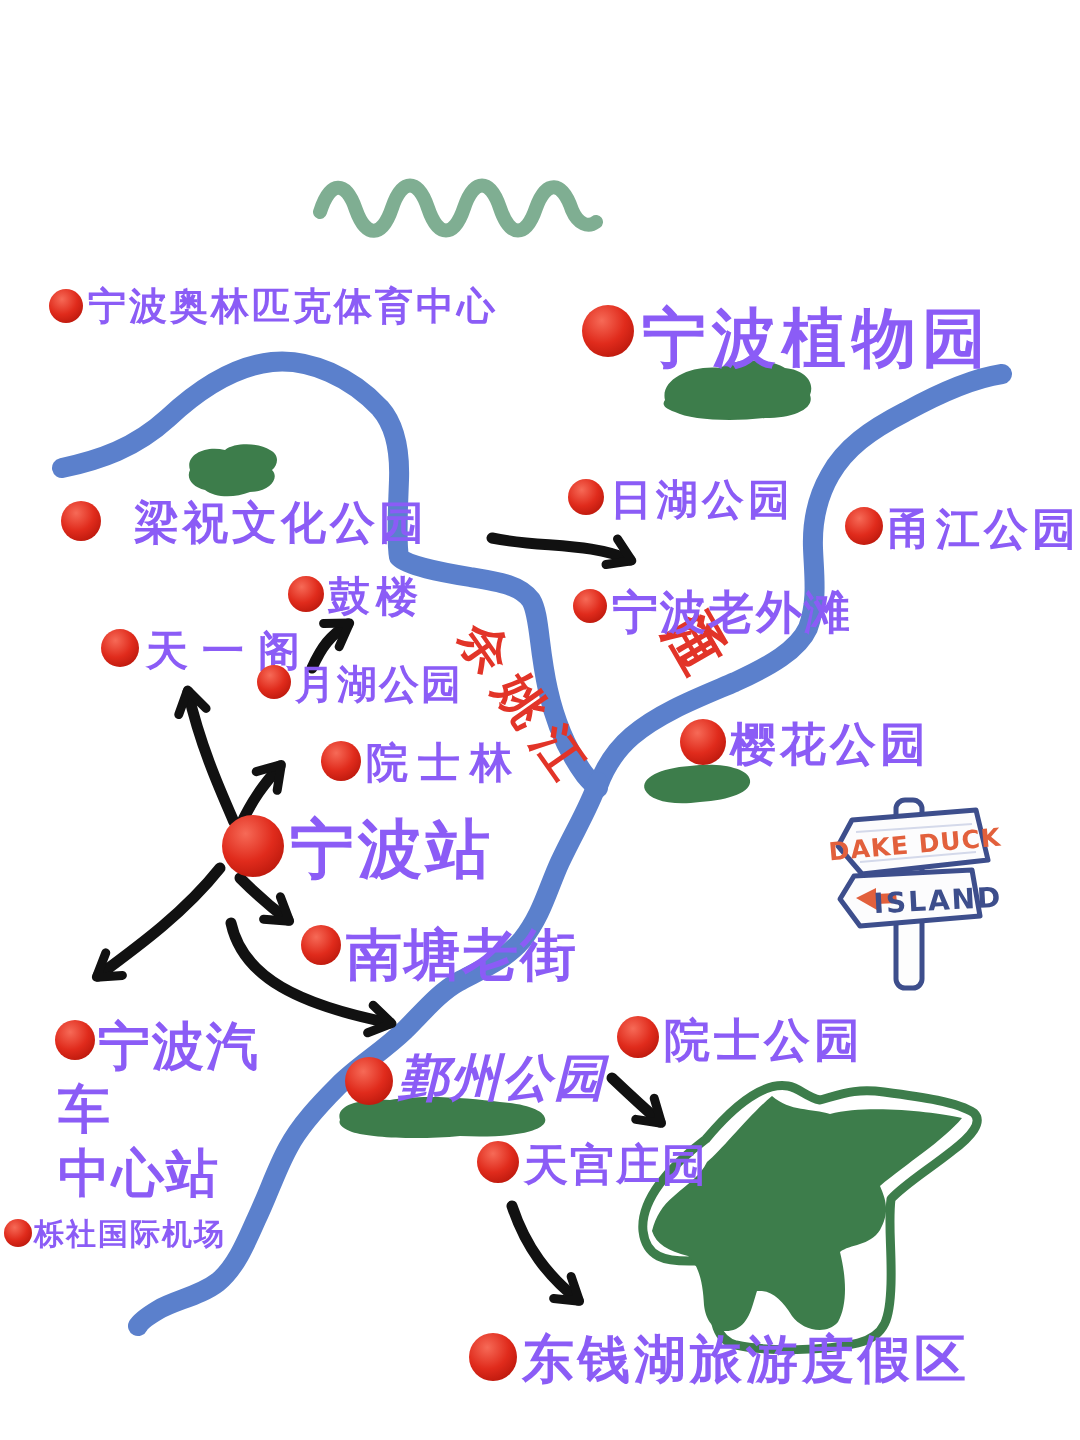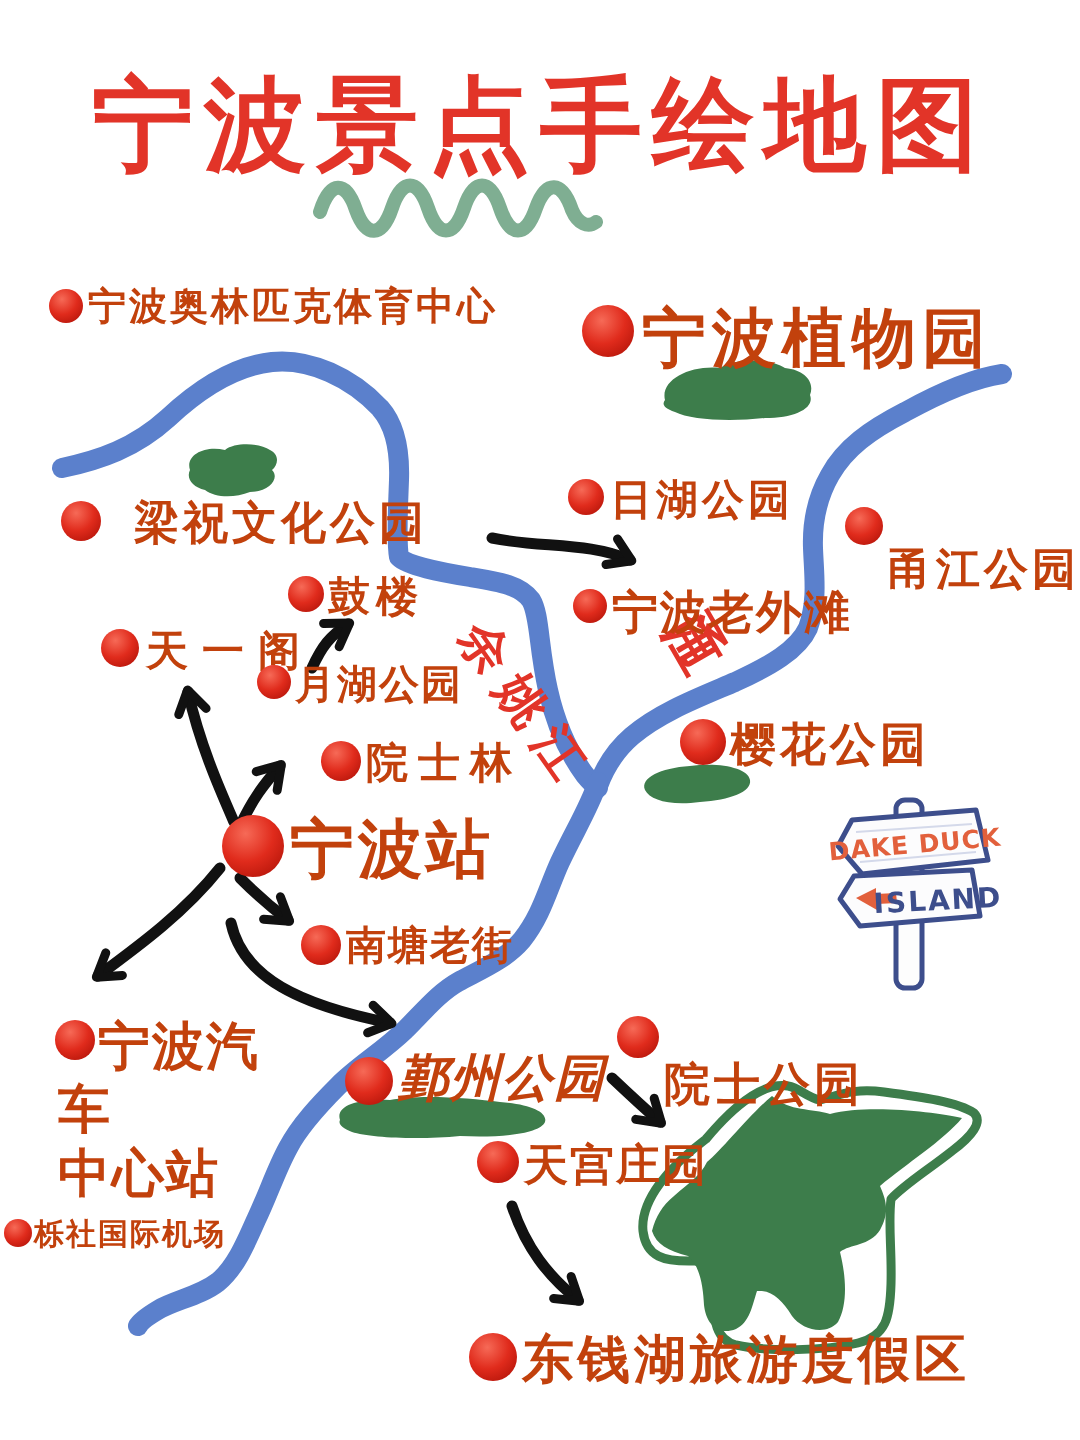--- a/index.html
+++ b/index.html
@@ -3,21 +3,21 @@
 <meta charset="utf-8">
 <style>
   html,body{margin:0;padding:0;background:#ffffff;}
   #map{position:relative;width:1080px;height:1440px;background:#ffffff;overflow:hidden;
        font-family:"DejaVu Sans","Liberation Sans",sans-serif;}
   #art{position:absolute;left:0;top:0;}
   .title{position:absolute;left:0;top:58px;width:1080px;text-align:center;
          font-size:102px;font-weight:900;color:#e23428;letter-spacing:10px;white-space:nowrap;}
   .dot{position:absolute;border-radius:50%;
        background:radial-gradient(circle at 38% 30%, #f66a57 0%, #e02b1c 48%, #a80e04 100%);}
-  .poi-label{position:absolute;color:#c2410c;font-weight:700;white-space:pre-line;
+  .poi-label{position:absolute;color:#8b5cf6;font-weight:700;white-space:pre-line;
              line-height:1.22;}
   .river-label{position:absolute;color:#e23428;font-weight:700;white-space:nowrap;}
   #river-yuyao-label{left:498px;top:608px;font-size:50px;letter-spacing:14px;
                      transform:rotate(55deg);transform-origin:0 0;}
   #river-yong-label{left:716px;top:604px;font-size:54px;letter-spacing:6px;
                     writing-mode:vertical-rl;transform:rotate(60deg);}
 </style>
 </head>
 <body>
 
@@ -93,57 +93,56 @@
       <polygon points="838,846 852,820 976,810 988,860 862,874" fill="#fcfcfd" stroke="#3d4e8c" stroke-width="5" stroke-linejoin="round"></polygon>
       <line x1="856" y1="832" x2="972" y2="824" stroke="#d4d9ea" stroke-width="2"></line>
       <line x1="860" y1="862" x2="976" y2="852" stroke="#d4d9ea" stroke-width="2"></line>
       <text x="915" y="853" text-anchor="middle" transform="rotate(-5 915 845)" font-family="DejaVu Sans, Liberation Sans, sans-serif" font-size="25" font-weight="800" fill="#e2603c" letter-spacing="1">DAKE DUCK</text>
       <polygon points="840,899 854,876 972,870 980,916 860,926" fill="#fcfcfd" stroke="#3d4e8c" stroke-width="5" stroke-linejoin="round"></polygon>
       <polygon points="856,898 876,888 876,894 896,893 897,903 877,904 877,910" fill="#e2603c"></polygon>
       <text x="938" y="910" text-anchor="middle" transform="rotate(-3 938 902)" font-family="DejaVu Sans, Liberation Sans, sans-serif" font-size="28" font-weight="800" fill="#3d4e8c" letter-spacing="2">ISLAND</text>
     </g>
   </svg>
 
-  <div class="title">宁波景点手绘地图</div>
 
   <div class="river-label" id="river-yuyao-label">余姚江</div>
   <div class="river-label" id="river-yong-label">甬江</div>
 
   <div id="poi-layer">
       <div class="dot" style="left: 49px; top: 289px; width: 34px; height: 34px;"></div>
       <div class="poi-label" style="left: 88px; top: 283px; font-size: 38px; letter-spacing: 3px;">宁波奥林匹克体育中心</div>
       <div class="dot" style="left: 582px; top: 305px; width: 52px; height: 52px;"></div>
       <div class="poi-label" style="left: 642px; top: 299px; font-size: 64px; letter-spacing: 6px;">宁波植物园</div>
       <div class="dot" style="left: 61px; top: 501px; width: 40px; height: 40px;"></div>
       <div class="poi-label" style="left: 106px; top: 496px; font-size: 45px; letter-spacing: 4px; margin-left: 28px;">梁祝文化公园</div>
       <div class="dot" style="left: 568px; top: 479px; width: 36px; height: 36px;"></div>
       <div class="poi-label" style="left: 610px; top: 474px; font-size: 42px; letter-spacing: 4px;">日湖公园</div>
       <div class="dot" style="left: 845px; top: 507px; width: 38px; height: 38px;"></div>
-      <div class="poi-label" style="left: 888px; top: 502px; font-size: 44px; letter-spacing: 4px; margin-top: 40px;">甬江公园</div>
+      <div class="poi-label" style="left: 888px; top: 502px; font-size: 44px; letter-spacing: 4px;">甬江公园</div>
       <div class="dot" style="left: 288px; top: 576px; width: 36px; height: 36px;"></div>
       <div class="poi-label" style="left: 328px; top: 571px; font-size: 42px; letter-spacing: 6px;">鼓楼</div>
       <div class="dot" style="left: 101px; top: 629px; width: 38px; height: 38px;"></div>
       <div class="poi-label" style="left: 146px; top: 625px; font-size: 42px; letter-spacing: 14px;">天一阁</div>
       <div class="dot" style="left: 257px; top: 665px; width: 34px; height: 34px;"></div>
       <div class="poi-label" style="left: 295px; top: 660px; font-size: 40px; letter-spacing: 2px; text-align: center;">月湖公园</div>
       <div class="dot" style="left: 573px; top: 589px; width: 34px; height: 34px;"></div>
       <div class="poi-label" style="left: 612px; top: 584px; font-size: 46px; letter-spacing: 2px;">宁波老外滩</div>
       <div class="dot" style="left: 321px; top: 741px; width: 40px; height: 40px;"></div>
       <div class="poi-label" style="left: 366px; top: 737px; font-size: 42px; letter-spacing: 10px;">院士林</div>
       <div class="dot" style="left: 222px; top: 815px; width: 62px; height: 62px;"></div>
       <div class="poi-label" style="left: 290px; top: 810px; font-size: 64px; letter-spacing: 4px;">宁波站</div>
       <div class="dot" style="left: 680px; top: 719px; width: 46px; height: 46px;"></div>
       <div class="poi-label" style="left: 730px; top: 716px; font-size: 46px; letter-spacing: 4px;">樱花公园</div>
       <div class="dot" style="left: 301px; top: 925px; width: 40px; height: 40px;"></div>
-      <div class="poi-label" style="left: 346px; top: 921px; font-size: 40px; letter-spacing: 2px;">南塘老街</div>
+      <div class="poi-label" style="left: 346px; top: 921px; font-size: 56px; letter-spacing: 2px;">南塘老街</div>
       <div class="dot" style="left: 55px; top: 1020px; width: 40px; height: 40px;"></div>
       <div class="poi-label" style="left: 58px; top: 1015px; font-size: 52px; letter-spacing: 2px; text-indent: 40px; width: 250px;">宁波汽车
 中心站</div>
       <div class="dot" style="left: 617px; top: 1016px; width: 42px; height: 42px;"></div>
-      <div class="poi-label" style="left: 664px; top: 1012px; font-size: 46px; letter-spacing: 4px; margin-top: 44px;">院士公园</div>
+      <div class="poi-label" style="left: 664px; top: 1012px; font-size: 46px; letter-spacing: 4px;">院士公园</div>
       <div class="dot" style="left: 345px; top: 1057px; width: 48px; height: 48px;"></div>
       <div class="poi-label" style="left: 398px; top: 1048px; font-size: 50px; letter-spacing: 2px; font-style: italic;">鄞州公园</div>
       <div class="dot" style="left: 477px; top: 1141px; width: 42px; height: 42px;"></div>
       <div class="poi-label" style="left: 524px; top: 1138px; font-size: 44px; letter-spacing: 2px;">天宫庄园</div>
       <div class="dot" style="left: 4px; top: 1219px; width: 28px; height: 28px;"></div>
       <div class="poi-label" style="left: 34px; top: 1216px; font-size: 30px; letter-spacing: 2px;">栎社国际机场</div>
       <div class="dot" style="left: 469px; top: 1333px; width: 48px; height: 48px;"></div>
       <div class="poi-label" style="left: 522px; top: 1328px; font-size: 52px; letter-spacing: 4px;">东钱湖旅游度假区</div>
     </div>
 

